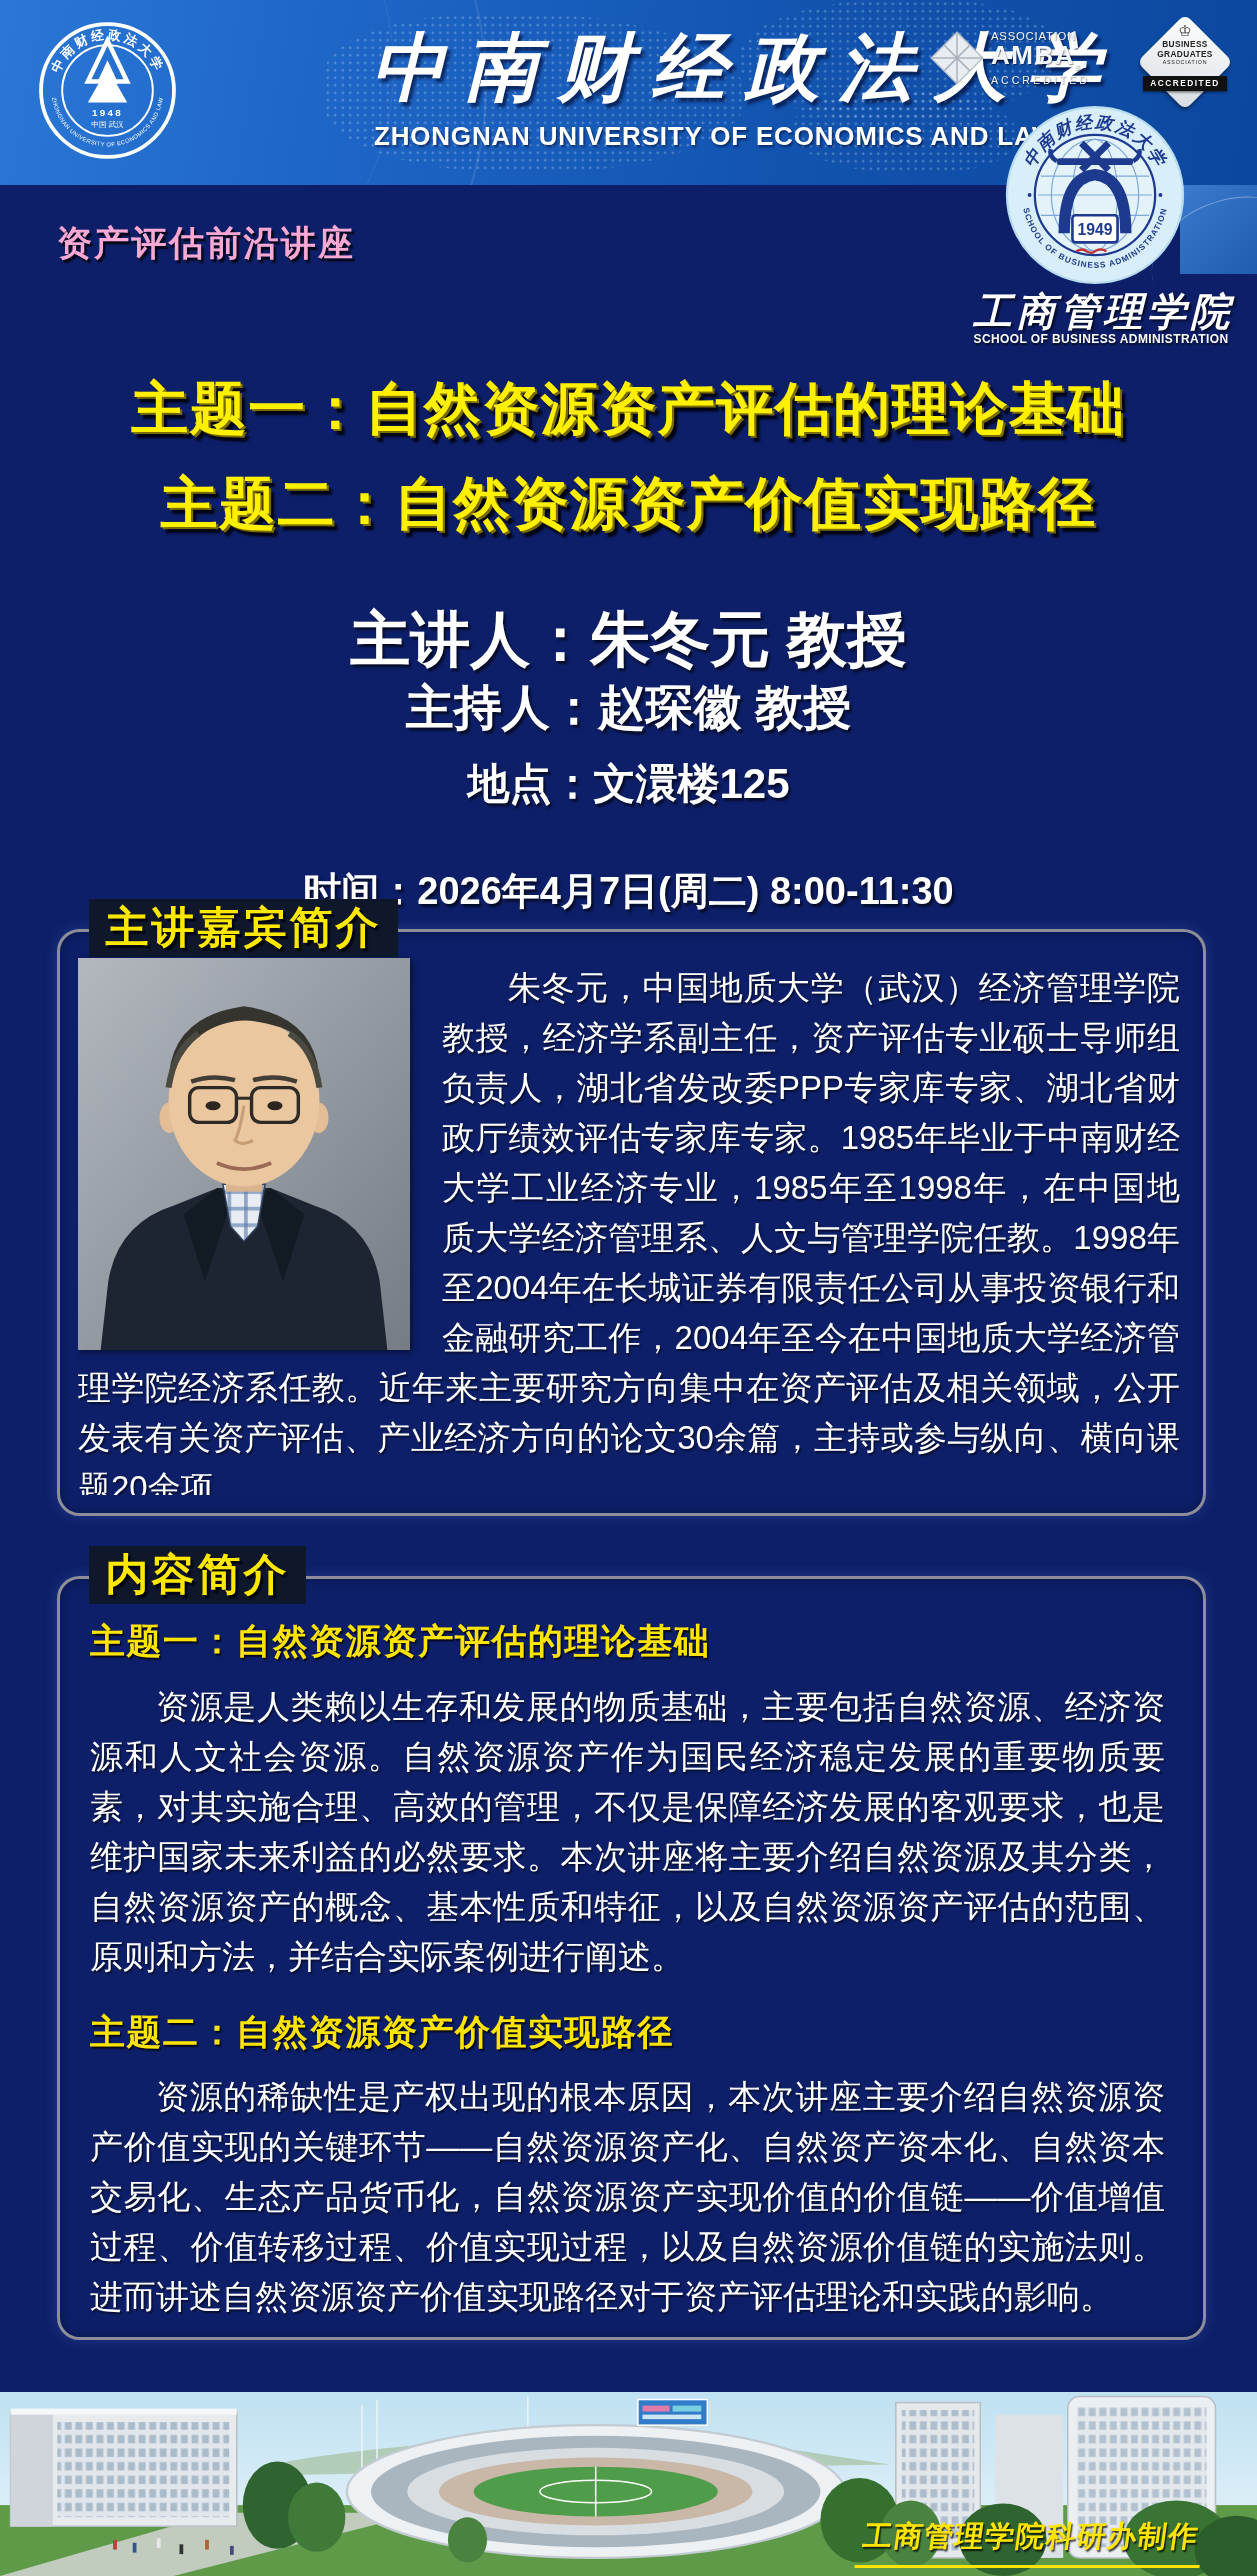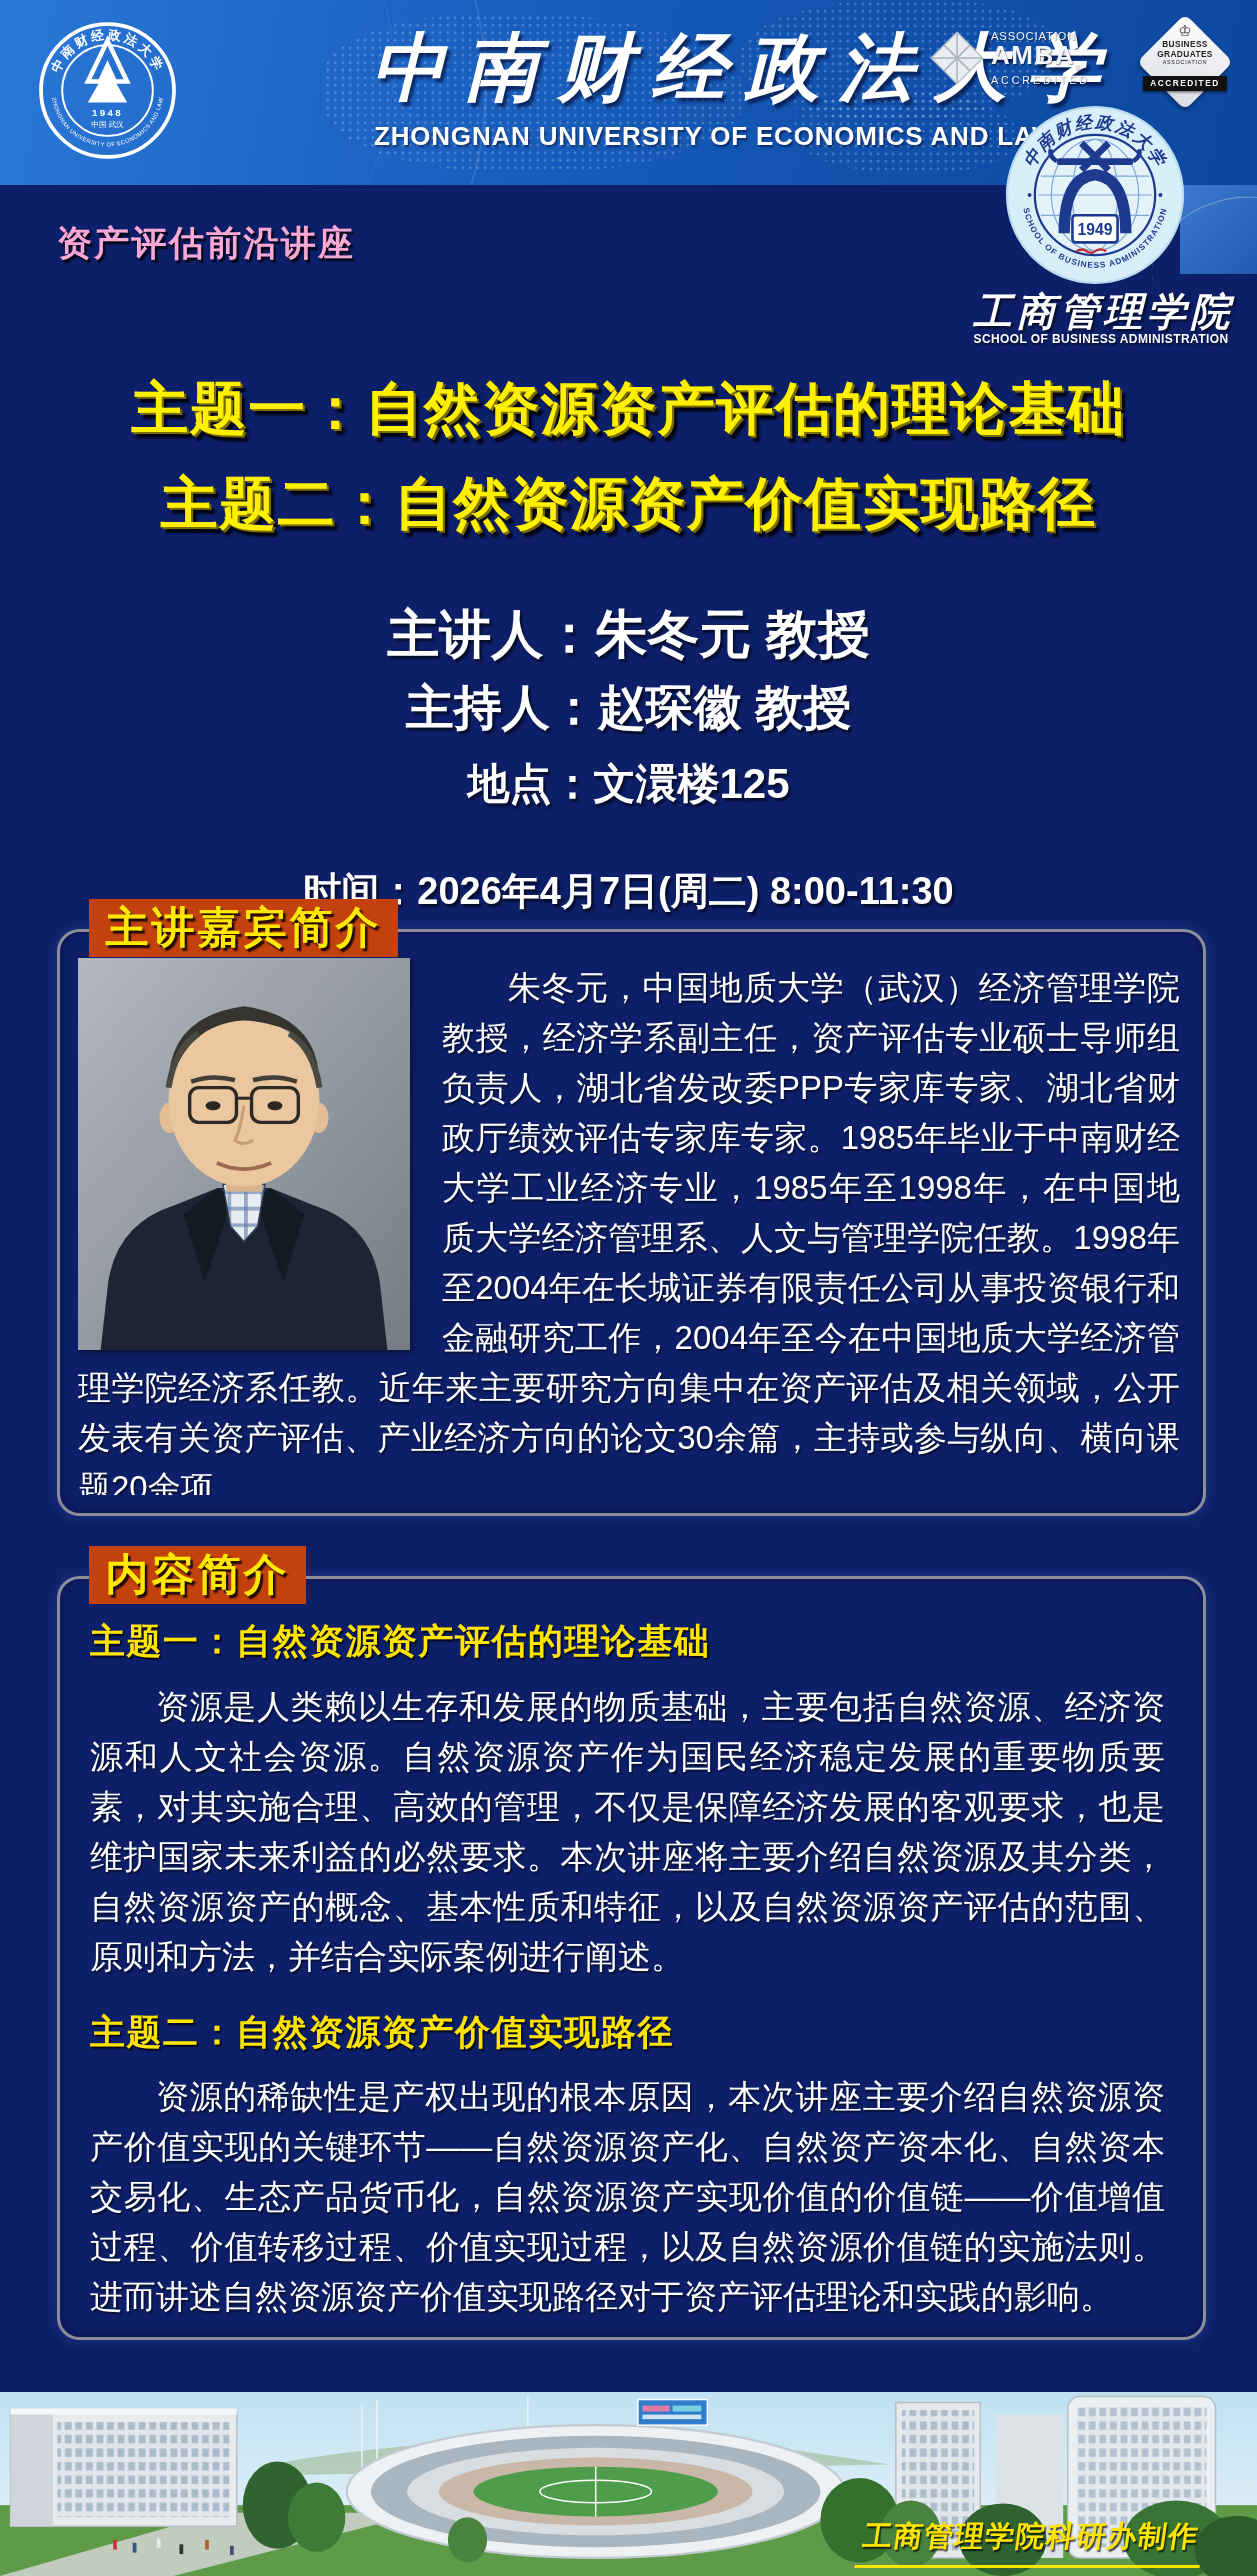--- a/index.html
+++ b/index.html
@@ -72,30 +72,30 @@
     text-shadow:0.8px 1.5px 1.5px rgba(0,0,0,.6);}
   
   .main-title{position:absolute;left:0;width:1257px;text-align:center;
     font-size:57px;font-weight:bold;color:#fff000;letter-spacing:1.5px;white-space:nowrap;
     text-shadow:2.3px 2.3px 0 #7a6c00,5.3px 6px 2.3px rgba(0,0,10,.9);}
   .title-1{top:371px;}
   .title-2{top:466px;}
   
   .info-line{position:absolute;left:0;width:1257px;text-align:center;color:#ffffff;font-weight:bold;
     white-space:nowrap;text-shadow:2.3px 3px 2.3px rgba(0,0,0,.6);}
-  .speaker-line{top:600px;font-size:52px;}
+  .speaker-line{top:600px;font-size:60px;}
   .host-line{top:676px;font-size:48px;}
   .location-line{top:756px;font-size:42px;}
   .time-line{top:866px;font-size:38px;}
   
   .section-box{position:absolute;left:57px;width:1143px;border:3px solid #8e8e99;border-radius:22.6px;
     box-shadow:0 0 13.6px rgba(110,150,255,.22), inset 0 0 10.6px rgba(0,0,30,.35);}
   .bio-box{top:929px;height:581px;}
   .content-box{top:1576px;height:758px;}
-  .section-title{position:absolute;left:89px;z-index:3;background:#c2410c;padding:0 16.6px;
+  .section-title{position:absolute;left:89px;z-index:3;background:#0f172a;padding:0 16.6px;
     font-size:43px;font-weight:bold;color:#ffe800;letter-spacing:3px;white-space:nowrap;
     text-shadow:2.3px 3px 1.5px rgba(0,0,10,.85);}
   .bio-title{top:899px;}
   .content-title{top:1546px;}
   
   .bio-content{position:absolute;left:78px;top:952px;width:1102px;height:543px;overflow:hidden;}
   .speaker-photo{float:left;width:332px;height:392px;margin:6px 32px 6px 0;
     box-shadow:1.5px 2.3px 6px rgba(0,0,0,.5);}
   .body-text{margin:0;font-family:Liberation Sans, sans-serif;font-size:33px;line-height:50px;
     color:#ffffff;text-align:justify;text-indent:2em;text-shadow:1.5px 1.5px 1.5px rgba(0,0,0,.55);}

